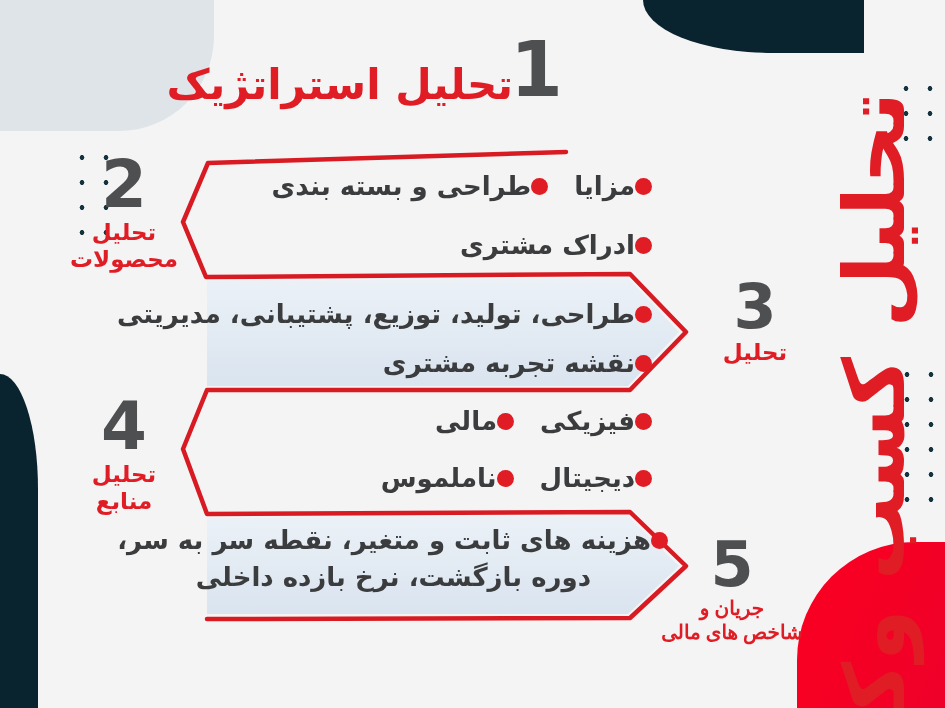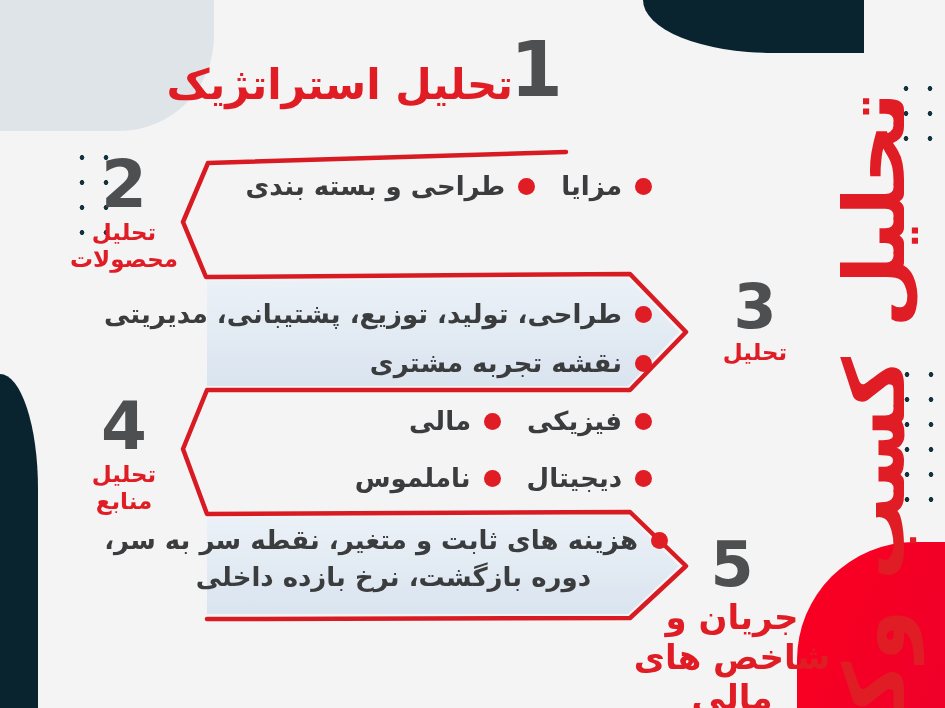--- a/index.html
+++ b/index.html
@@ -36,28 +36,28 @@
   .blk-1-num{position:absolute;left:510px;top:32px;font-size:76px;font-weight:bold;color:#4e4f51;line-height:1;z-index:4;}
   .blk-1-title{position:absolute;right:432px;top:60px;font-size:42px;font-weight:bold;color:#e01c24;white-space:nowrap;z-index:4;}
   .blk-2{left:34px;top:150px;width:180px;}
   .blk-2 .sec-num{font-size:66px;}
   .blk-3{left:665px;top:274px;width:180px;}
   .blk-3 .sec-num{font-size:62px;}
   .blk-4{left:34px;top:392px;width:180px;}
   .blk-4 .sec-num{font-size:66px;}
   .blk-5{left:632px;top:532px;width:200px;}
   .blk-5 .sec-num{font-size:62px;}
-  .blk-5 .sec-label{font-size:34px;}
+  .blk-5 .sec-label{font-size:20px;font-family:Liberation Serif, serif;}
   
   .row{
     position:absolute;display:flex;align-items:center;gap:26px;
     direction:rtl;white-space:nowrap;z-index:4;height:36px;
     font-size:26px;font-weight:bold;color:#3b3c3e;
   }
-  .pair{display:flex;align-items:center;gap:13px;}
+  .pair{display:flex;align-items:center;}
   .bullet{width:17px;height:17px;border-radius:50%;background:#e01c24;flex:none;}
   .r21{right:293px;top:168px;}
   .r22{right:293px;top:227px;}
   .r31{right:293px;top:296px;}
   .r32{right:293px;top:345px;}
   .r41{right:293px;top:403px;}
   .r42{right:293px;top:460px;}
   .r51{right:277px;top:522px;margin-left:33px;}
   .r52{right:354px;top:559px;}
 </style>
@@ -99,20 +99,26 @@
   </div>
 
   <div class="row r21">
     <span class="pair">
       <span class="bullet"></span>
       <span>مزایا</span>
     </span>
     <span class="pair">
       <span class="bullet"></span>
       <span>طراحی و بسته بندی</span>
+    </span>
+  </div>
+  <div class="row r22">
+    <span class="pair">
+      <span class="bullet"></span>
+      <span>ادراک مشتری</span>
     </span>
   </div>
 
   <div class="sec-block blk-3">
     <div class="sec-num">3</div>
     <div class="sec-label">تحلیل</div>
   </div>
 
   <div class="row r31">
     <span class="pair">

